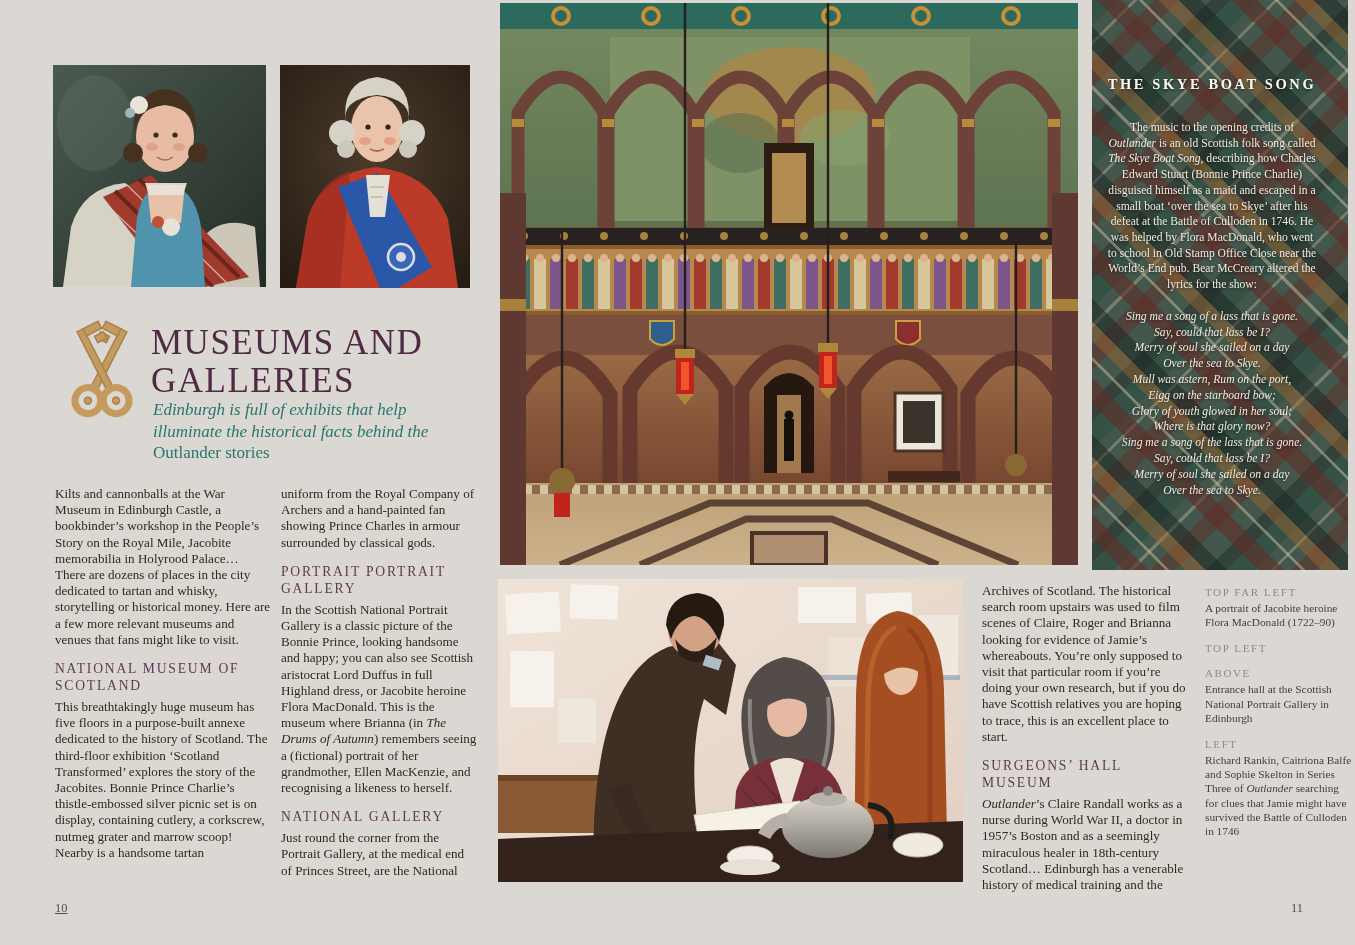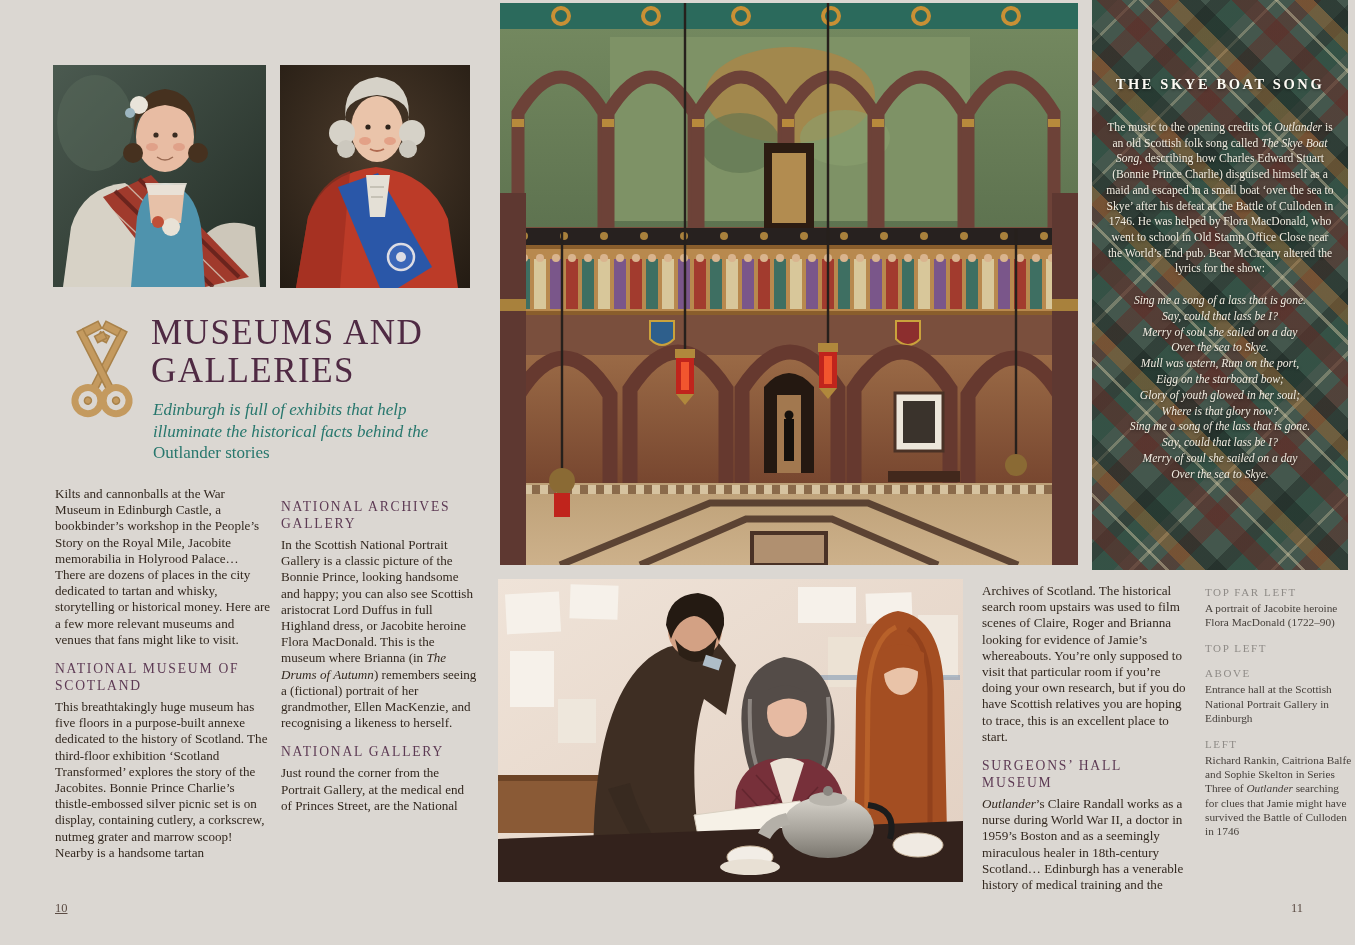--- a/index.html
+++ b/index.html
@@ -1,20 +1,20 @@
 <!DOCTYPE html>
 <html><head>
 <meta charset="utf-8">
 <style>
   html,body{margin:0;padding:0;}
   body{width:1355px;height:945px;position:relative;background:#dbd7d2;
        font-family:"Liberation Serif","DejaVu Serif",serif;color:#2f2620;overflow:hidden;}
   .abs{position:absolute;}
   
-  .page-title{left:151px;top:314px;font-size:35px;line-height:38px;letter-spacing:1.5px;
+  .page-title{left:151px;top:324px;font-size:35px;line-height:38px;letter-spacing:1.5px;
               color:#4f2a43;font-weight:normal;}
   .page-subtitle{left:153px;top:399px;width:318px;font-size:17px;line-height:21.5px;color:#27776d;}
   
   .col{font-size:13.1px;line-height:16.2px;color:#33281f;}
   .col p{margin:0 0 8px 0;}
   .col .sect{font-size:13.6px;line-height:17px;letter-spacing:1.8px;color:#5d3a54;
              margin:12px 0 5px 0;font-weight:normal;}
   .col1{left:55px;top:486px;width:216px;}
   .col2{left:281px;top:486px;width:196px;}
   .col3{left:982px;top:583px;width:210px;}
@@ -31,21 +31,21 @@
         rgba(0,0,0,0) 0 22px, rgba(95,46,40,.62) 22px 40px,
         rgba(0,0,0,0) 40px 52px, rgba(210,198,162,.45) 52px 55px,
         rgba(0,0,0,0) 55px 66px, rgba(168,104,44,.42) 66px 80px,
         rgba(26,36,32,.5) 80px 96px),
       repeating-linear-gradient(-45deg,
         rgba(0,0,0,0) 0 22px, rgba(95,46,40,.5) 22px 40px,
         rgba(0,0,0,0) 40px 52px, rgba(210,198,162,.35) 52px 55px,
         rgba(0,0,0,0) 55px 66px, rgba(38,76,62,.5) 66px 86px,
         rgba(26,36,32,.42) 86px 100px);
     color:#f1ece1;text-align:center;}
-  .tartan-inner{padding:76px 14px 0 14px;text-shadow:0 1px 3px rgba(0,0,0,.55);}
+  .tartan-inner{padding:76px 30px 0 14px;text-shadow:0 1px 3px rgba(0,0,0,.55);}
   .skye-heading{font-size:14.5px;letter-spacing:2.6px;font-weight:bold;color:#fdfbf4;}
   .skye-intro{margin-top:27px;font-size:11.6px;line-height:15.7px;}
   .skye-lyrics{margin-top:16px;font-size:11.6px;line-height:15.8px;font-style:italic;}
   
   .photo{display:block;}
   .portrait1{left:53px;top:65px;width:213px;height:222px;}
   .portrait2{left:280px;top:65px;width:190px;height:223px;}
   .gallery{left:500px;top:3px;width:578px;height:562px;}
   .people{left:498px;top:579px;width:465px;height:303px;}
   .keys{left:62px;top:320px;width:80px;height:106px;}
@@ -327,21 +327,22 @@
 </h1>
 <div class="abs page-subtitle"><span style="font-style: italic;">Edinburgh is full of exhibits that help illuminate the historical facts behind the </span><span style="font-style: normal;">Outlander</span><span style=""> stories</span></div>
 
 <div class="abs col col1">
   <p>Kilts and cannonballs at the War Museum in Edinburgh Castle, a bookbinder’s workshop in the People’s Story on the Royal Mile, Jacobite memorabilia in Holyrood Palace… There are dozens of places in the city dedicated to tartan and whisky, storytelling or historical money. Here are a few more relevant museums and venues that fans might like to visit.</p>
   <div class="sect">NATIONAL MUSEUM OF SCOTLAND</div>
   <p>This breathtakingly huge museum has five floors in a purpose-built annexe dedicated to the history of Scotland. The third-floor exhibition ‘Scotland Transformed’ explores the story of the Jacobites. Bonnie Prince Charlie’s thistle-embossed silver picnic set is on display, containing cutlery, a corkscrew, nutmeg grater and marrow scoop! Nearby is a handsome tartan</p>
 </div>
 
 <div class="abs col col2">
-  <div class="sect">NATIONAL ARCHIVES GALLERY</div>
+  <p>uniform from the Royal Company of Archers and a hand-painted fan showing Prince Charles in armour surrounded by classical gods.</p>
+  <div class="sect">PORTRAIT PORTRAIT GALLERY</div>
   <p><span style="font-style: normal;">In the Scottish National Portrait Gallery is a classic picture of the Bonnie Prince, looking handsome and happy; you can also see Scottish aristocrat Lord Duffus in full Highland dress, or Jacobite heroine Flora MacDonald. This is the museum where Brianna (in </span><span style="font-style: italic;">The Drums of Autumn</span><span style="font-style: normal;">) remembers seeing a (fictional) portrait of her grandmother, Ellen MacKenzie, and recognising a likeness to herself.</span></p>
   <div class="sect">NATIONAL GALLERY</div>
   <p>Just round the corner from the Portrait Gallery, at the medical end of Princes Street, are the National</p>
 </div>
 
 <div class="abs people">
   <svg class="photo" width="465" height="303" viewBox="0 0 465 303">
     <defs>
       <linearGradient id="ppBg" x1="0" y1="0" x2="1" y2="1">
         <stop offset="0" stop-color="#efe3d8"></stop>
@@ -409,21 +410,21 @@
     <circle cx="330" cy="212" r="5" fill="#8a8680"></circle>
     <ellipse cx="252" cy="278" rx="23" ry="11" fill="#f2ede6" stroke="#c8b49a"></ellipse>
     <ellipse cx="420" cy="266" rx="25" ry="12" fill="#f0eae2" stroke="#c8b49a"></ellipse>
     <ellipse cx="252" cy="288" rx="30" ry="8" fill="#e8e0d4"></ellipse>
   </svg>
 </div>
 
 <div class="abs col col3">
   <p>Archives of Scotland. The historical search room upstairs was used to film scenes of Claire, Roger and Brianna looking for evidence of Jamie’s whereabouts. You’re only supposed to visit that particular room if you’re doing your own research, but if you do have Scottish relatives you are hoping to trace, this is an excellent place to start.</p>
   <div class="sect">SURGEONS’ HALL MUSEUM</div>
-  <p><span style="font-style: italic;">Outlander</span><span style="font-style: normal;">’s Claire Randall works as a nurse during World War II, a doctor in 1959’s Boston and as a seemingly miraculous healer in 18th-century Scotland… Edinburgh has a venerable history of medical training and the</span></p>
+  <p><span style="font-style: italic;">Outlander</span><span style="font-style: normal;">’s Claire Randall works as a nurse during World War II, a doctor in 1957’s Boston and as a seemingly miraculous healer in 18th-century Scotland… Edinburgh has a venerable history of medical training and the</span></p>
 </div>
 
 <div class="abs captions">
   <div class="cap">
     <div class="cap-label">TOP FAR LEFT</div>
     <div class="cap-text">A portrait of Jacobite heroine Flora MacDonald (1722–90)</div>
   </div>
   <div class="cap">
     <div class="cap-label">TOP LEFT</div>
   </div>

